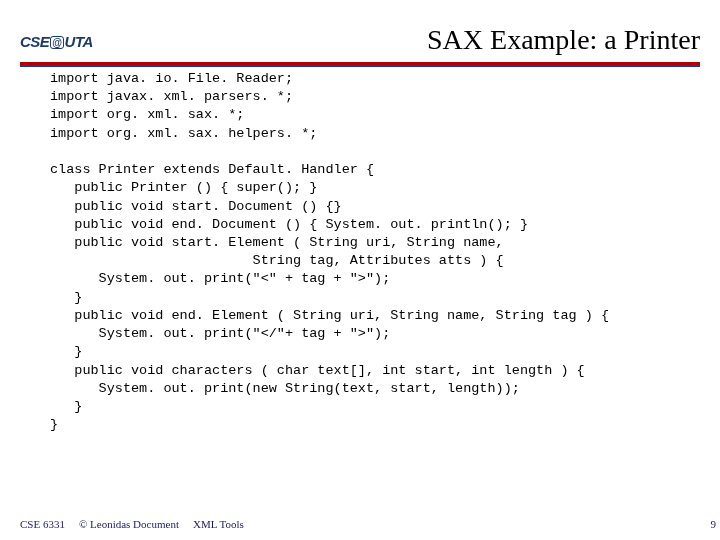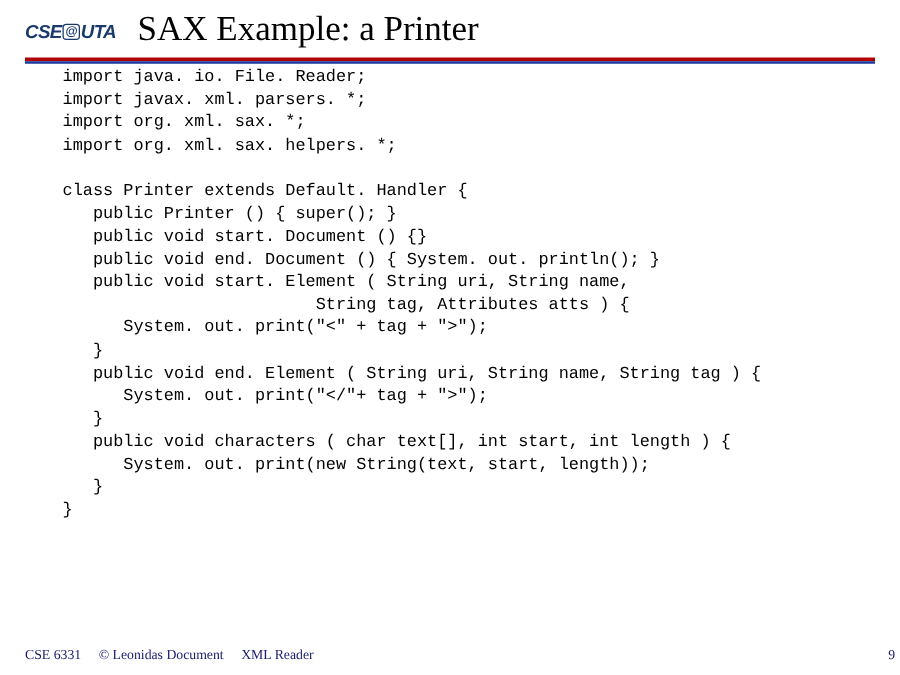--- a/index.html
+++ b/index.html
@@ -8,21 +8,21 @@
     width: 720px;
     height: 540px;
     font-family: "Times New Roman", serif;
     background: #fff;
     position: relative;
     overflow: hidden;
   }
   .header {
     display: flex;
     align-items: flex-start;
-    padding: 10px 20px 0 20px;
+    padding: 26px 20px 0 20px;
   }
   .logo {
     width: 90px;
     height: 30px;
     display: flex;
     align-items: center;
   }
   .logo-text {
     font-family: Arial, sans-serif;
     font-weight: bold;
@@ -36,21 +36,21 @@
     border: 1px solid #1a3a6e;
     border-radius: 3px;
     font-size: 10px;
     padding: 0 1px;
     margin: 0 1px;
     font-style: normal;
     vertical-align: middle;
   }
   .title {
     flex: 1;
-    text-align: left;
+    text-align: right;
     font-size: 28px;
     color: #000;
     margin-top: -2px;
   }
   .rule-red {
     height: 3px;
     background: #b00000;
     margin: 6px 20px 0 20px;
   }
   .rule-blue {
@@ -117,16 +117,16 @@
    }
    public void characters ( char text[], int start, int length ) {
       System. out. print(new String(text, start, length));
    }
 }</div>
 
 <div class="footer">
   <div class="footer-left">
     <span>CSE 6331</span>
     <span>© Leonidas Document</span>
-    <span>XML Reader</span>
+    <span>XML Tools</span>
   </div>
   <div class="footer-right">9</div>
 </div>
 
 </body></html>

